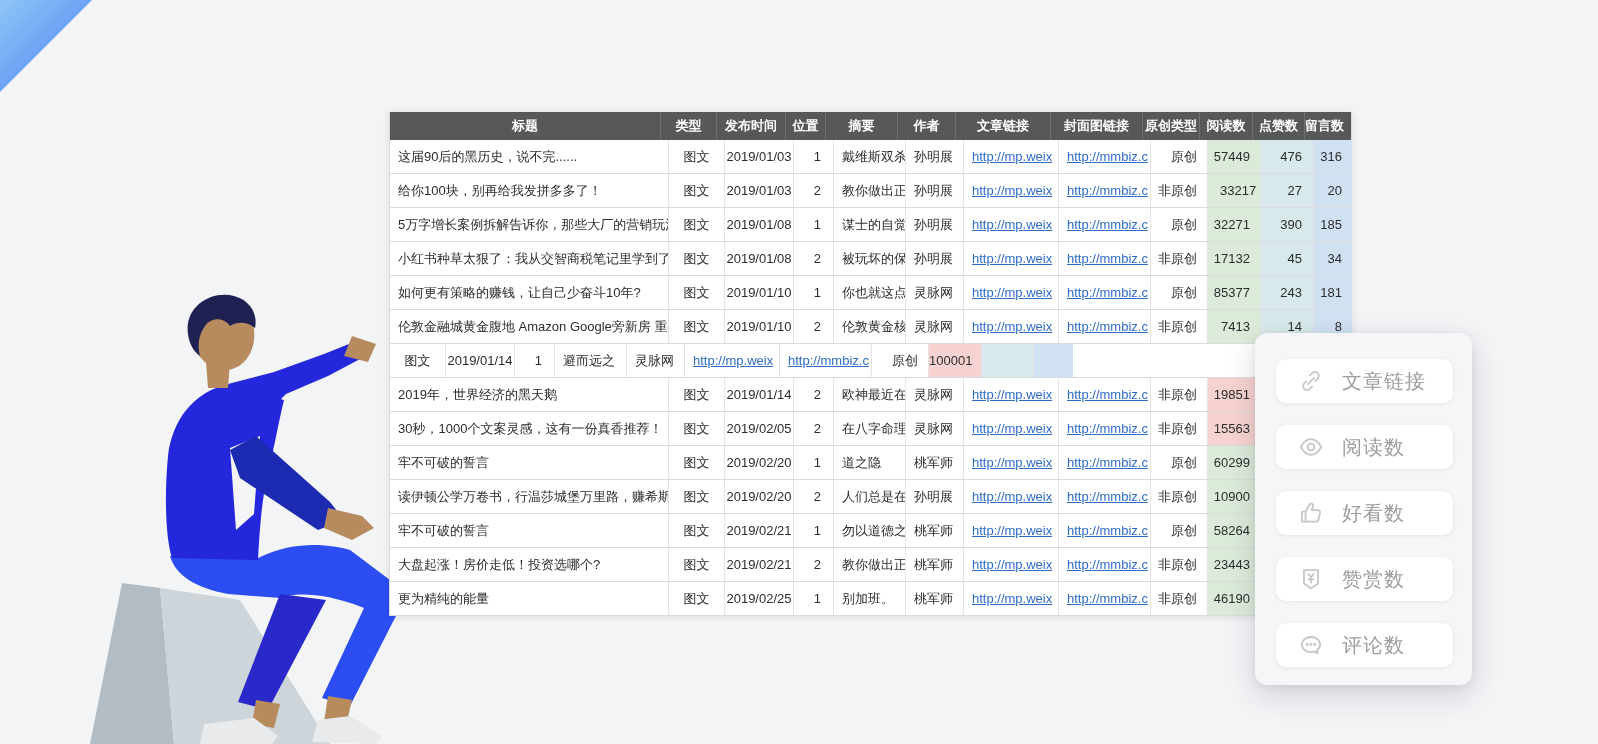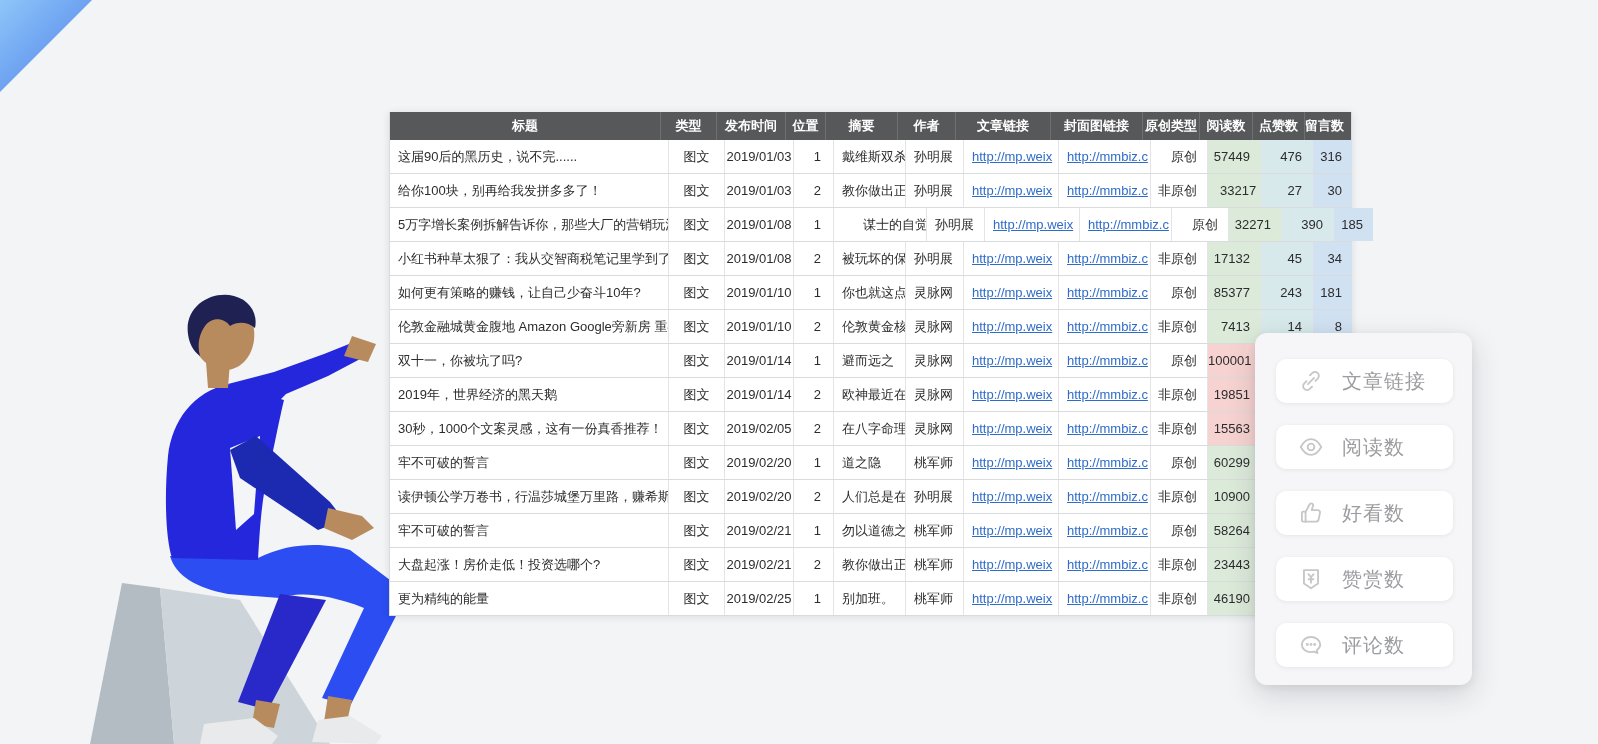--- a/index.html
+++ b/index.html
@@ -134,28 +134,28 @@
           <div class="td al-center" style="width: 56px;">图文</div>
           <div class="td al-center" style="width: 69px;">2019/01/03</div>
           <div class="td al-right pos" style="width: 40px;">2</div>
           <div class="td al-left" style="width: 72px;">教你做出正确</div>
           <div class="td al-left" style="width: 58px;">孙明展</div>
           <a href="#" class="td al-left" style="width: 95px;">http://mp.weix</a>
           <a href="#" class="td al-left" style="width: 92px;">http://mmbiz.c</a>
           <div class="td al-right" style="width: 57px;">非原创</div>
           <div class="td al-right bg-green" style="width: 53px; padding-left: 12px;">33217</div>
           <div class="td al-right bg-teal" style="width: 52px;">27</div>
-          <div class="td al-right bg-blue" style="width: 39px;">30</div>
+          <div class="td al-right bg-blue" style="width: 39px;">20</div>
         </div>
         <div class="tr">
           <div class="td al-left" style="width: 279px;">5万字增长案例拆解告诉你，那些大厂的营销玩法不过如</div>
           <div class="td al-center" style="width: 56px;">图文</div>
           <div class="td al-center" style="width: 69px;">2019/01/08</div>
           <div class="td al-right pos" style="width: 40px;">1</div>
-          <div class="td al-left" style="width: 72px; margin-left: 21px;">谋士的自觉</div>
+          <div class="td al-left" style="width: 72px;">谋士的自觉</div>
           <div class="td al-left" style="width: 58px;">孙明展</div>
           <a href="#" class="td al-left" style="width: 95px;">http://mp.weix</a>
           <a href="#" class="td al-left" style="width: 92px;">http://mmbiz.c</a>
           <div class="td al-right" style="width: 57px;">原创</div>
           <div class="td al-right bg-green" style="width: 53px;">32271</div>
           <div class="td al-right bg-teal" style="width: 52px;">390</div>
           <div class="td al-right bg-blue" style="width: 39px;">185</div>
         </div>
         <div class="tr">
           <div class="td al-left" style="width: 279px;">小红书种草太狠了：我从交智商税笔记里学到了爆款套</div>
@@ -193,21 +193,20 @@
           <div class="td al-left" style="width: 72px;">伦敦黄金核心</div>
           <div class="td al-left" style="width: 58px;">灵脉网</div>
           <a href="#" class="td al-left" style="width: 95px;">http://mp.weix</a>
           <a href="#" class="td al-left" style="width: 92px;">http://mmbiz.c</a>
           <div class="td al-right" style="width: 57px;">非原创</div>
           <div class="td al-right bg-green" style="width: 53px;">7413</div>
           <div class="td al-right bg-teal" style="width: 52px;">14</div>
           <div class="td al-right bg-blue" style="width: 39px;">8</div>
         </div>
         <div class="tr">
-          <div class="td al-left" style="width: 279px;">双十一，你被坑了吗?</div>
           <div class="td al-center" style="width: 56px;">图文</div>
           <div class="td al-center" style="width: 69px;">2019/01/14</div>
           <div class="td al-right pos" style="width: 40px;">1</div>
           <div class="td al-left" style="width: 72px;">避而远之</div>
           <div class="td al-left" style="width: 58px;">灵脉网</div>
           <a href="#" class="td al-left" style="width: 95px;">http://mp.weix</a>
           <a href="#" class="td al-left" style="width: 92px;">http://mmbiz.c</a>
           <div class="td al-right" style="width: 57px;">原创</div>
           <div class="td al-right bg-pink" style="width: 53px;">100001</div>
           <div class="td al-right bg-teal" style="width: 52px;"></div>

